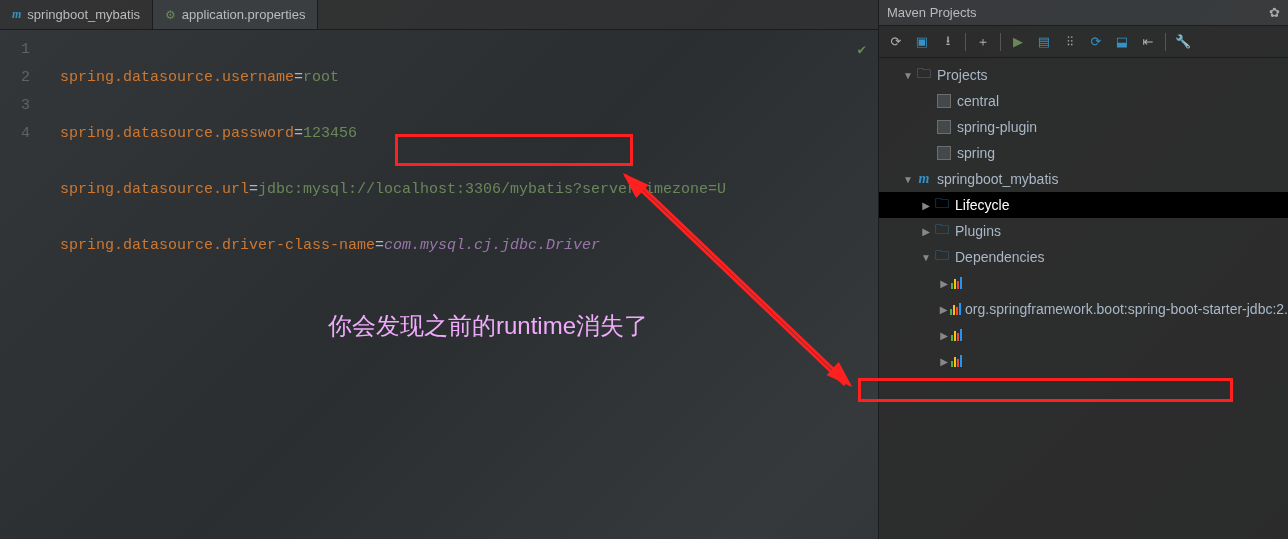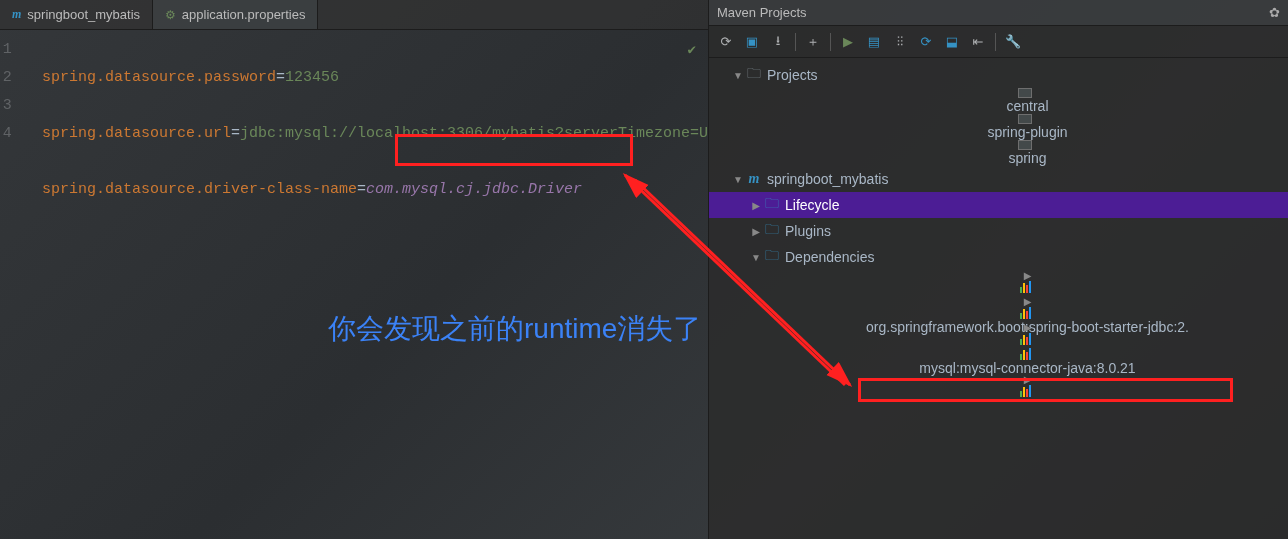--- a/index.html
+++ b/index.html
@@ -15,65 +15,65 @@
 }
 .bg-overlay {
   position: absolute;
   inset: 0;
   background: linear-gradient(135deg, #3a3f44 0%, #2b3035 40%, #3d4348 70%, #2a2e32 100%);
   opacity: 0.6;
   z-index: 0;
 }
 .main { position: relative; z-index: 1; display: flex; height: 100%; }
 .editor-pane { flex: 1; display: flex; flex-direction: column; min-width: 0; }
-.tool-pane { width: 580px; background: rgba(43,43,43,0.85); border-left: 1px solid #1c1c1c; display: flex; flex-direction: column; }
+.tool-pane { width: 410px; background: rgba(43,43,43,0.85); border-left: 1px solid #1c1c1c; display: flex; flex-direction: column; }
 
 
 .tabs { display: flex; background: rgba(50,50,50,0.7); height: 30px; border-bottom: 1px solid #1c1c1c; }
 .tab { display: flex; align-items: center; padding: 0 12px; gap: 6px; border-right: 1px solid #1c1c1c; color: #bbb; cursor: pointer; }
 .tab.active { background: rgba(60,63,65,0.9); }
 .tab-icon { font-size: 12px; }
 
 
 .code-wrap { display: flex; flex: 1; font-family: "Consolas","Courier New",monospace; font-size: 15px; line-height: 28px; position: relative; }
 .gutter { width: 40px; text-align: right; padding: 6px 10px 0 0; color: #606366; user-select: none; }
 .code { padding: 6px 0 0 20px; white-space: pre; position: relative; }
 .kw { color: #cc7832; }
 .str { color: #6a8759; }
 .id { color: #9876aa; font-style: italic; }
 .check { position: absolute; right: 12px; top: 6px; color: #6a8759; font-size: 14px; }
 
 
 .red-box1 { position: absolute; border: 3px solid #ff2020; left: 395px; top: 134px; width: 238px; height: 32px; z-index: 5; }
 .red-box2 { position: absolute; border: 3px solid #ff2020; left: 858px; top: 378px; width: 375px; height: 24px; z-index: 5; }
-.red-text { position: absolute; left: 328px; top: 310px; color: #3b82f6; font-size: 28px; font-weight: 500; z-index: 5; }
+.red-text { position: absolute; left: 328px; top: 310px; color: #f0abfc; font-size: 24px; font-weight: 500; z-index: 5; }
 .arrow-svg { position: absolute; left: 0; top: 0; width: 1288px; height: 539px; z-index: 4; pointer-events: none; }
 
 
 .panel-header { display: flex; align-items: center; justify-content: space-between; padding: 4px 8px; background: rgba(60,63,65,0.8); border-bottom: 1px solid #1c1c1c; height: 26px; }
 .panel-title { color: #bbb; }
 .gear { color: #aaa; cursor: pointer; }
 
 .toolbar { display: flex; align-items: center; gap: 4px; padding: 4px 6px; border-bottom: 1px solid #1c1c1c; height: 32px; }
 .tb-btn { width: 22px; height: 22px; display: flex; align-items: center; justify-content: center; color: #afb1b3; cursor: pointer; border-radius: 3px; }
 .tb-sep { width: 1px; height: 18px; background: #555; margin: 0 2px; }
 .blue { color: #3592c4; }
 
 
 .tree { padding: 4px 0; overflow: auto; flex: 1; font-size: 14px; }
 .tree-row { display: flex; align-items: center; height: 26px; padding-left: 6px; cursor: pointer; white-space: nowrap; }
-.tree-row.selected { background: #4c1d95; color: #fff; }
+.tree-row.selected { background: #000000; color: #fff; }
 .arrow { width: 14px; display: inline-flex; justify-content: center; color: #888; font-size: 10px; }
 .arrow.down::before { content: "▼"; }
 .arrow.right::before { content: "▶"; }
 .arrow.none::before { content: ""; }
 .node-icon { width: 18px; display: inline-flex; justify-content: center; margin-right: 4px; }
 .indent-1 { padding-left: 22px; }
 .indent-2 { padding-left: 40px; }
-.indent-3 { padding-left: 58px; flex-direction: column; }
+.indent-3 { padding-left: 58px; }
 
 .folder-icon { color: #87939a; }
 .folder-icon.blue { color: #3592c4; }
 .checkbox { width: 14px; height: 14px; border: 1px solid #6e6e6e; background: #43494a; margin-right: 6px; display: inline-block; }
 .dep-icon { display: inline-flex; gap: 1px; align-items: flex-end; height: 12px; margin-right: 4px; }
 .dep-icon span { width: 2px; display: inline-block; }
 .dep-icon span:nth-child(1){ height: 6px; background: #4caf50; }
 .dep-icon span:nth-child(2){ height: 10px; background: #ffc107; }
 .dep-icon span:nth-child(3){ height: 8px; background: #f44336; }
 .dep-icon span:nth-child(4){ height: 12px; background: #2196f3; }
@@ -96,20 +96,21 @@
       </div>
     </div>
     <div class="code-wrap">
       <div class="gutter">
         <div>1</div>
         <div>2</div>
         <div>3</div>
         <div>4</div>
       </div>
       <div class="code">
+<div><span class="kw">spring.datasource.username</span><span>=</span><span class="str">root</span></div>
 <div><span class="kw">spring.datasource.password</span><span>=</span><span class="str">123456</span></div>
 <div><span class="kw">spring.datasource.url</span><span>=</span><span class="str">jdbc:mysql://localhost:3306/mybatis?serverTimezone=U</span></div>
 <div><span class="kw">spring.datasource.driver-class-name</span><span>=</span><span class="id">com.mysql.cj.jdbc.Driver</span></div>
       </div>
       <div class="check">✔</div>
     </div>
   </div>
 
   <div class="tool-pane">
     <div class="panel-header">
@@ -194,30 +195,20 @@
       <div class="tree-row indent-3">
         <span class="arrow right"></span>
         <span class="dep-icon">
             <span></span>
             <span></span>
             <span></span>
             <span></span>
           </span>
       </div>
       <div class="tree-row indent-3">
-        <span class="arrow none"></span>
-        <span class="dep-icon">
-            <span></span>
-            <span></span>
-            <span></span>
-            <span></span>
-          </span>
-        <span>mysql:mysql-connector-java:8.0.21</span>
-      </div>
-      <div class="tree-row indent-3">
         <span class="arrow right"></span>
         <span class="dep-icon">
             <span></span>
             <span></span>
             <span></span>
             <span></span>
           </span>
       </div>
     </div>
   </div>

